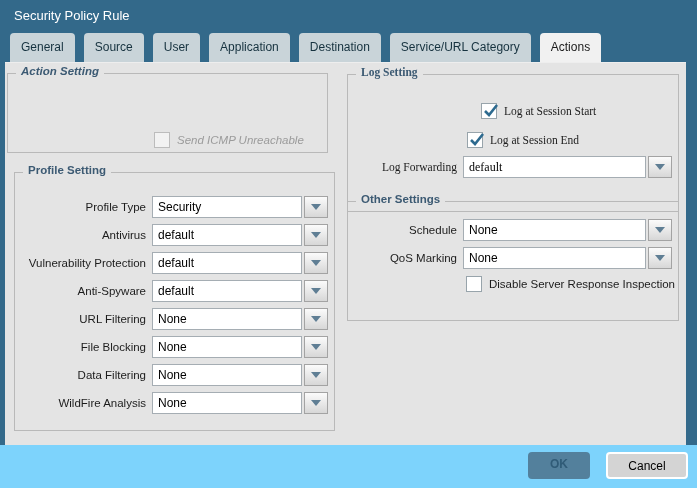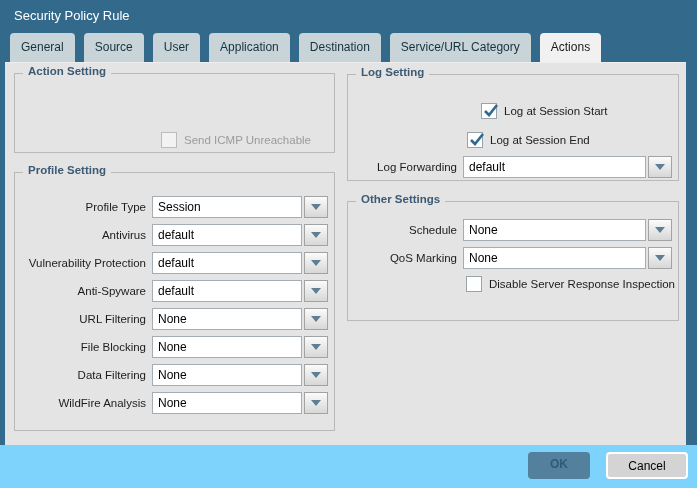--- a/index.html
+++ b/index.html
@@ -102,35 +102,35 @@
     <div class="tab">Source</div>
     <div class="tab">User</div>
     <div class="tab">Application</div>
     <div class="tab">Destination</div>
     <div class="tab">Service/URL Category</div>
     <div class="tab active">Actions</div>
   </div>
 
   <div class="content">
 
-    <div class="group" style="left:9px; top:10px; width:321px; height:80px;">
+    <div class="group" style="left:2px; top:10px; width:321px; height:80px;font-style:italic;">
       <div class="group-legend">Action Setting</div>
       <div class="row" style="left:146px; top:55px;">
         <div class="checkbox disabled"></div>
         <div class="cb-label disabled">Send ICMP Unreachable</div>
       </div>
     </div>
 
     <div class="group" style="left:9px; top:109px; width:321px; height:259px;">
       <div class="group-legend">Profile Setting</div>
 
       <div class="row" style="left:6px; top:23px; right:6px;">
         <div class="field-label lbl-left">Profile Type</div>
         <div class="combo" style="margin-left:6px;">
-          <div class="combo-input inp-left">Session</div>
+          <div class="combo-input inp-left">Security</div>
           <div class="combo-btn">
               <div class="arrow-down"></div>
             </div>
         </div>
       </div>
       <div class="row" style="left:6px; top:51px; right:6px;">
         <div class="field-label lbl-left">Antivirus</div>
         <div class="combo" style="margin-left:6px;">
           <div class="combo-input inp-left">default</div>
           <div class="combo-btn">
@@ -187,21 +187,21 @@
         <div class="field-label lbl-left">WildFire Analysis</div>
         <div class="combo" style="margin-left:6px;">
           <div class="combo-input inp-left">None</div>
           <div class="combo-btn">
               <div class="arrow-down"></div>
             </div>
         </div>
       </div>
     </div>
 
-    <div class="group" style="left:342px; top:11px; width:332px; height:107px;">
+    <div class="group" style="left:342px; top:11px; width:332px; height:138px;font-family:Liberation Serif, serif;">
       <div class="group-legend">Log Setting</div>
       <div class="row" style="left:119px; top:25px;padding-left:14px;">
         <div class="checkbox">
           <svg width="18" height="18" viewBox="0 0 18 18">
             <polyline points="3,9 7,13 15,3" fill="none" stroke="#2d6a8f" stroke-width="2.6"></polyline>
           </svg>
         </div>
         <div class="cb-label">Log at Session Start</div>
       </div>
       <div class="row" style="left:119px; top:54px;">

